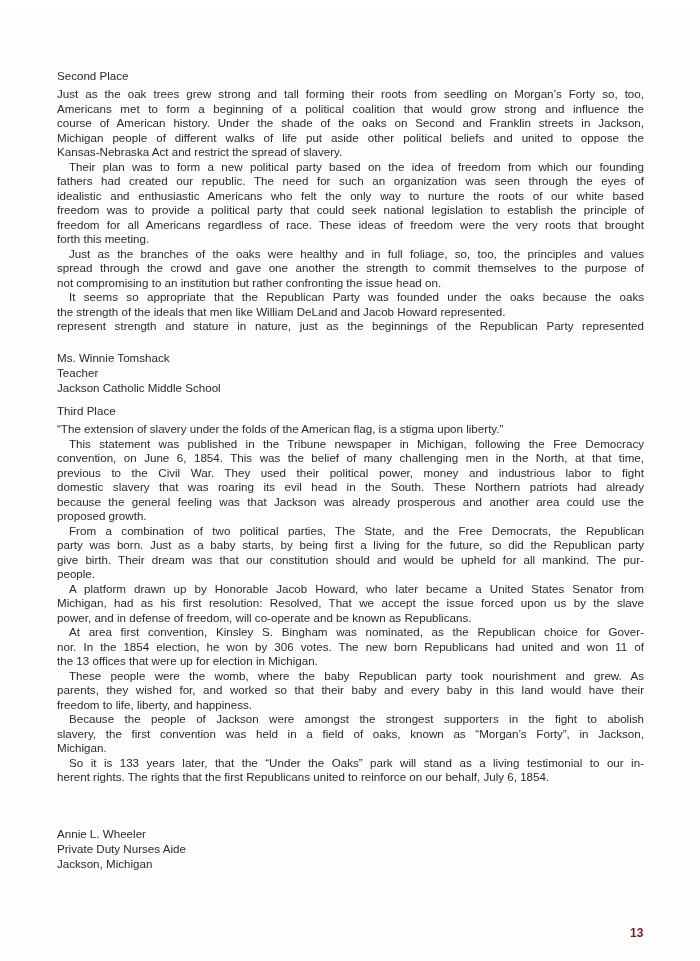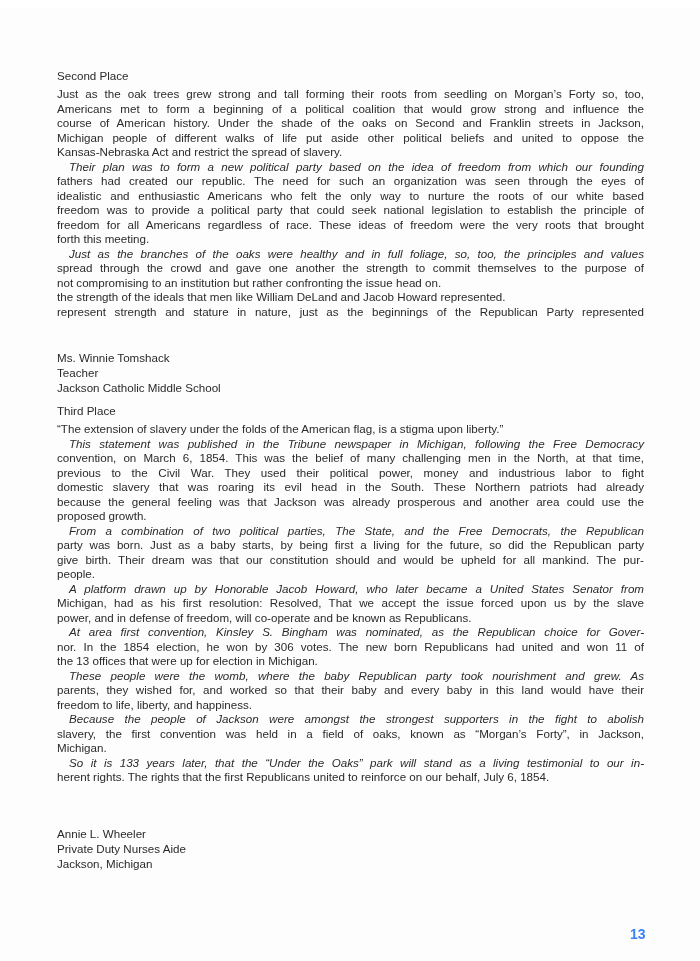--- a/index.html
+++ b/index.html
@@ -4,23 +4,23 @@
 <style>
   html, body { margin: 0; padding: 0; background: #ffffff; }
   body { width: 700px; height: 961px; position: relative; overflow: hidden;
          font-family: "Liberation Sans", sans-serif; color: #2a2a2a; }
   .page { position: absolute; left: 0; top: 8px; width: 700px; height: 961px; background: #fdfdfd; }
   .col { position: absolute; left: 57px; width: 587px; font-size: 11.6px; line-height: 14.5px; }
   .heading { position: absolute; left: 57px; font-size: 11.6px; line-height: 14.5px; }
   .para { text-align: justify; text-align-last: left; margin: 0; text-indent: 0; }
   .line { display: block; white-space: nowrap; text-align: justify; text-align-last: justify; }
   .line.last { text-align-last: left; }
-  .line.ind { padding-left: 12px; font-style: italic; }
+  .line.ind { padding-left: 12px; }
   .sig { position: absolute; left: 57px; font-size: 11.6px; line-height: 15px; }
-  .pagenum { position: absolute; left: 630px; top: 918px; font-size: 14px; font-weight: bold; color: #3b82f6; }
+  .pagenum { position: absolute; left: 630px; top: 918px; font-size: 12px; font-weight: bold; color: #7f1d1d; }
 </style>
 </head>
 <body>
 
 <div class="page">
 
   <div class="heading" style="top:61px">Second Place</div>
 
   <div class="col" id="sp-body" style="top:79px">
       <div class="para">
@@ -37,41 +37,42 @@
         <span class="line">freedom was to provide a political party that could seek national legislation to establish the principle of</span>
         <span class="line">freedom for all Americans regardless of race. These ideas of freedom were the very roots that brought</span>
         <span class="line last">forth this meeting.</span>
       </div>
       <div class="para">
         <span class="line ind">Just as the branches of the oaks were healthy and in full foliage, so, too, the principles and values</span>
         <span class="line">spread through the crowd and gave one another the strength to commit themselves to the purpose of</span>
         <span class="line last">not compromising to an institution but rather confronting the issue head on.</span>
       </div>
       <div class="para">
+        <span class="line ind">It seems so appropriate that the Republican Party was founded under the oaks because the oaks</span>
         <span class="line last">the strength of the ideals that men like William DeLand and Jacob Howard represented.</span>
         <span class="line">represent strength and stature in nature, just as the beginnings of the Republican Party represented</span>
       </div>
     </div>
 
   <div class="sig" style="top:342px">
     <div>Ms. Winnie Tomshack</div>
     <div>Teacher</div>
     <div>Jackson Catholic Middle School</div>
   </div>
 
   <div class="heading" style="top:396px">Third Place</div>
 
   <div class="col" style="top:414px">
     <span class="line last">“The extension of slavery under the folds of the American flag, is a stigma upon liberty.”</span>
   </div>
 
   <div class="col" id="tp-body" style="top:428.5px">
       <div class="para">
         <span class="line ind">This statement was published in the Tribune newspaper in Michigan, following the Free Democracy</span>
-        <span class="line">convention, on March 6, 1854. This was the belief of many challenging men in the North, at that time,</span>
+        <span class="line">convention, on June 6, 1854. This was the belief of many challenging men in the North, at that time,</span>
         <span class="line">previous to the Civil War. They used their political power, money and industrious labor to fight</span>
         <span class="line">domestic slavery that was roaring its evil head in the South. These Northern patriots had already</span>
         <span class="line">because the general feeling was that Jackson was already prosperous and another area could use the</span>
         <span class="line last">proposed growth.</span>
       </div>
       <div class="para">
         <span class="line ind">From a combination of two political parties, The State, and the Free Democrats, the Republican</span>
         <span class="line">party was born. Just as a baby starts, by being first a living for the future, so did the Republican party</span>
         <span class="line">give birth. Their dream was that our constitution should and would be upheld for all mankind. The pur-</span>
         <span class="line last">people.</span>

